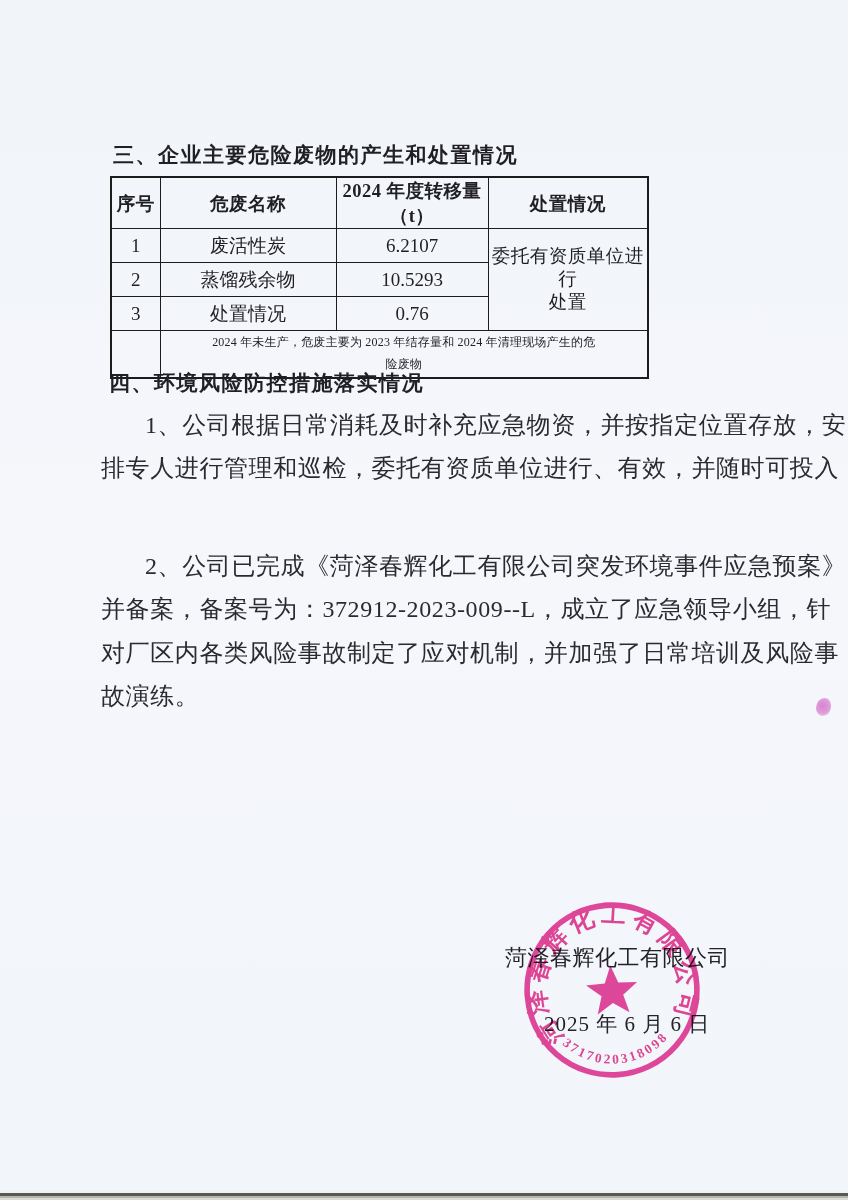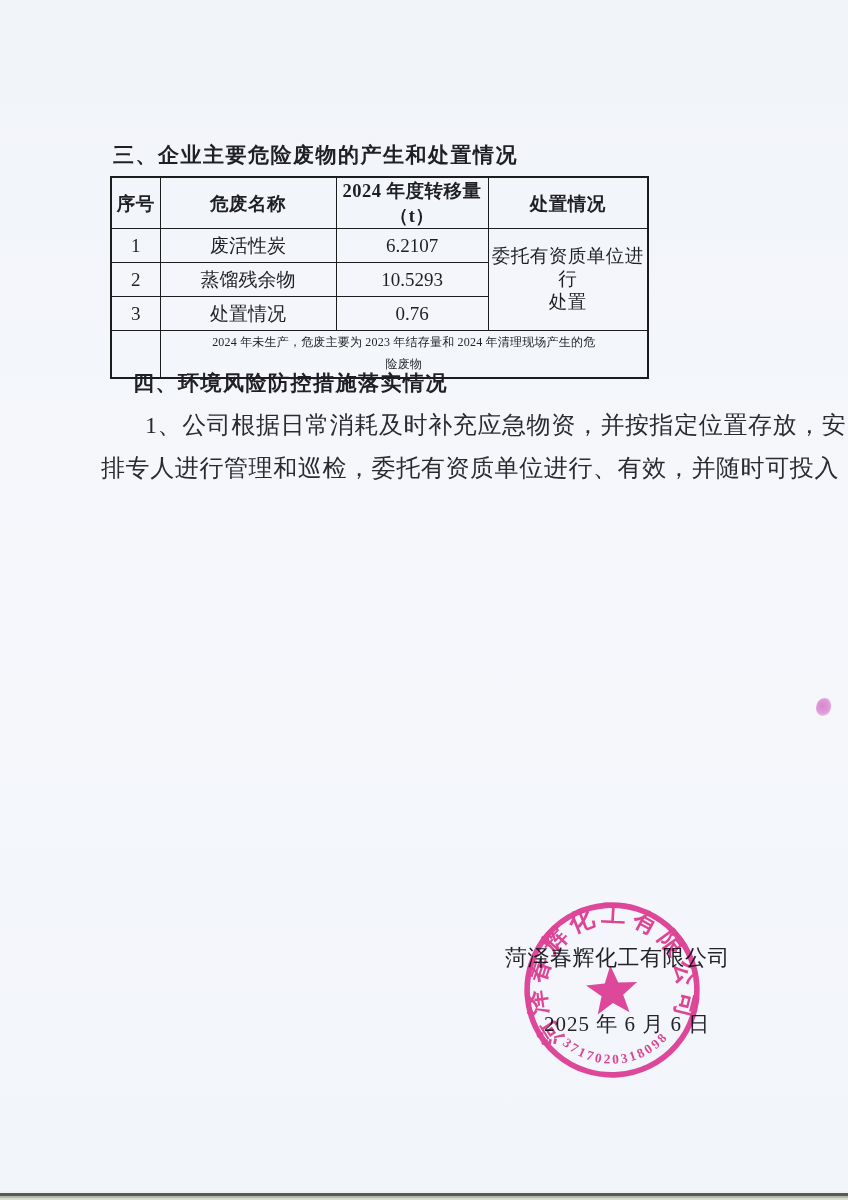--- a/index.html
+++ b/index.html
@@ -13,21 +13,21 @@
     background:linear-gradient(180deg,#f1f4f9 0%,#f5f7fb 45%,#f2f5fa 100%);
     color:#26262c;
     padding-left:20px;
   }
   .heading{
     position:absolute;margin:0;
     font-size:21px;font-weight:700;letter-spacing:1.5px;color:#1f1f24;
     white-space:nowrap;
   }
   .h3{left:113px;top:141px;}
-  .h4{left:109px;top:369px;margin-left:24px;}
+  .h4{left:109px;top:369px;}
 
   
   table.waste{
     position:absolute;left:110px;top:176px;width:537px;
     border-collapse:collapse;table-layout:fixed;
     font-size:19px;color:#1f1f24;
   }
   table.waste th,table.waste td{
     border:1.6px solid #1c1c1c;
     text-align:center;vertical-align:middle;
@@ -138,20 +138,26 @@
     </tbody>
   </table>
 
   <h2 class="heading h4">四、环境风险防控措施落实情况</h2>
 
   <div class="para p1">
     <div class="line first">1、公司根据日常消耗及时补充应急物资，并按指定位置存放，安</div>
     <div class="line">排专人进行管理和巡检，委托有资质单位进行、有效，并随时可投入</div>
   </div>
 
+  <div class="para p2">
+    <div class="line first">2、公司已完成《菏泽春辉化工有限公司突发环境事件应急预案》</div>
+    <div class="line">并备案，备案号为：372912-2023-009--L，成立了应急领导小组，针</div>
+    <div class="line">对厂区内各类风险事故制定了应对机制，并加强了日常培训及风险事</div>
+    <div class="line">故演练。</div>
+  </div>
 
 
   <div class="company-line">菏泽春辉化工有限公司</div>
   <div class="date-line">2025 年 6 月 6 日</div>
 
   <svg class="seal" viewBox="0 0 176 176" aria-hidden="true">
     <defs>
       <path id="sealArcTop" d="M 88 154 A 66 66 0 1 1 88 22 A 66 66 0 1 1 88 154" fill="none"></path>
       <path id="sealArcBottom" d="M 16 88 A 72 72 0 0 0 160 88" fill="none"></path>
     </defs>

